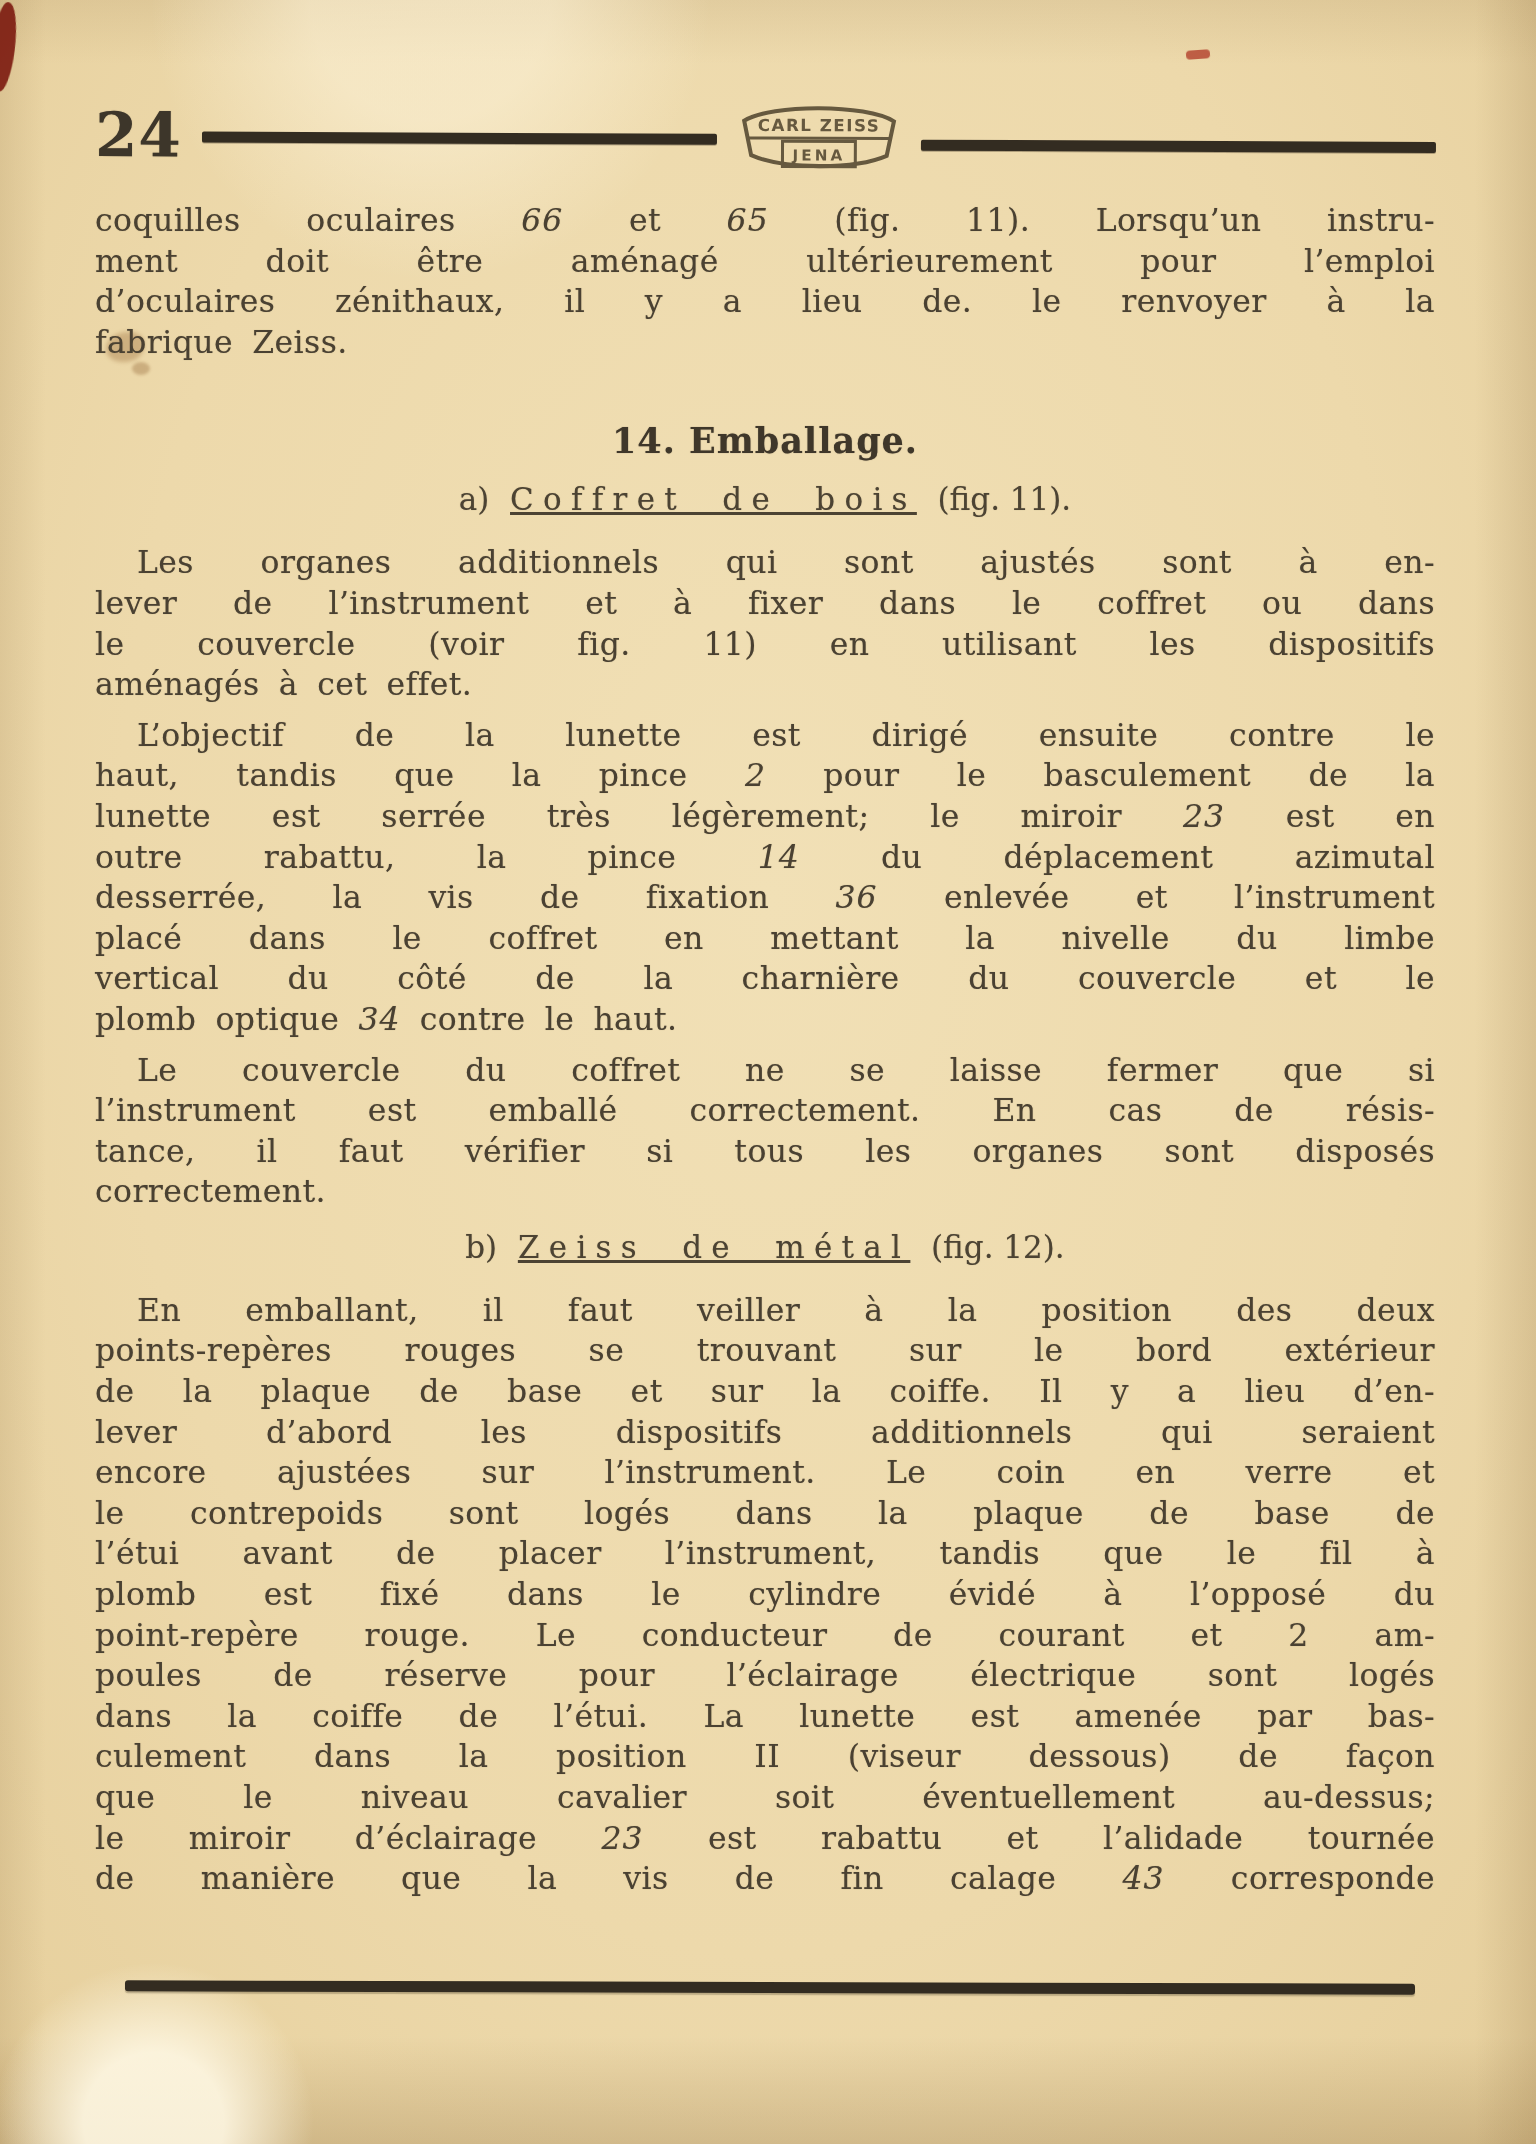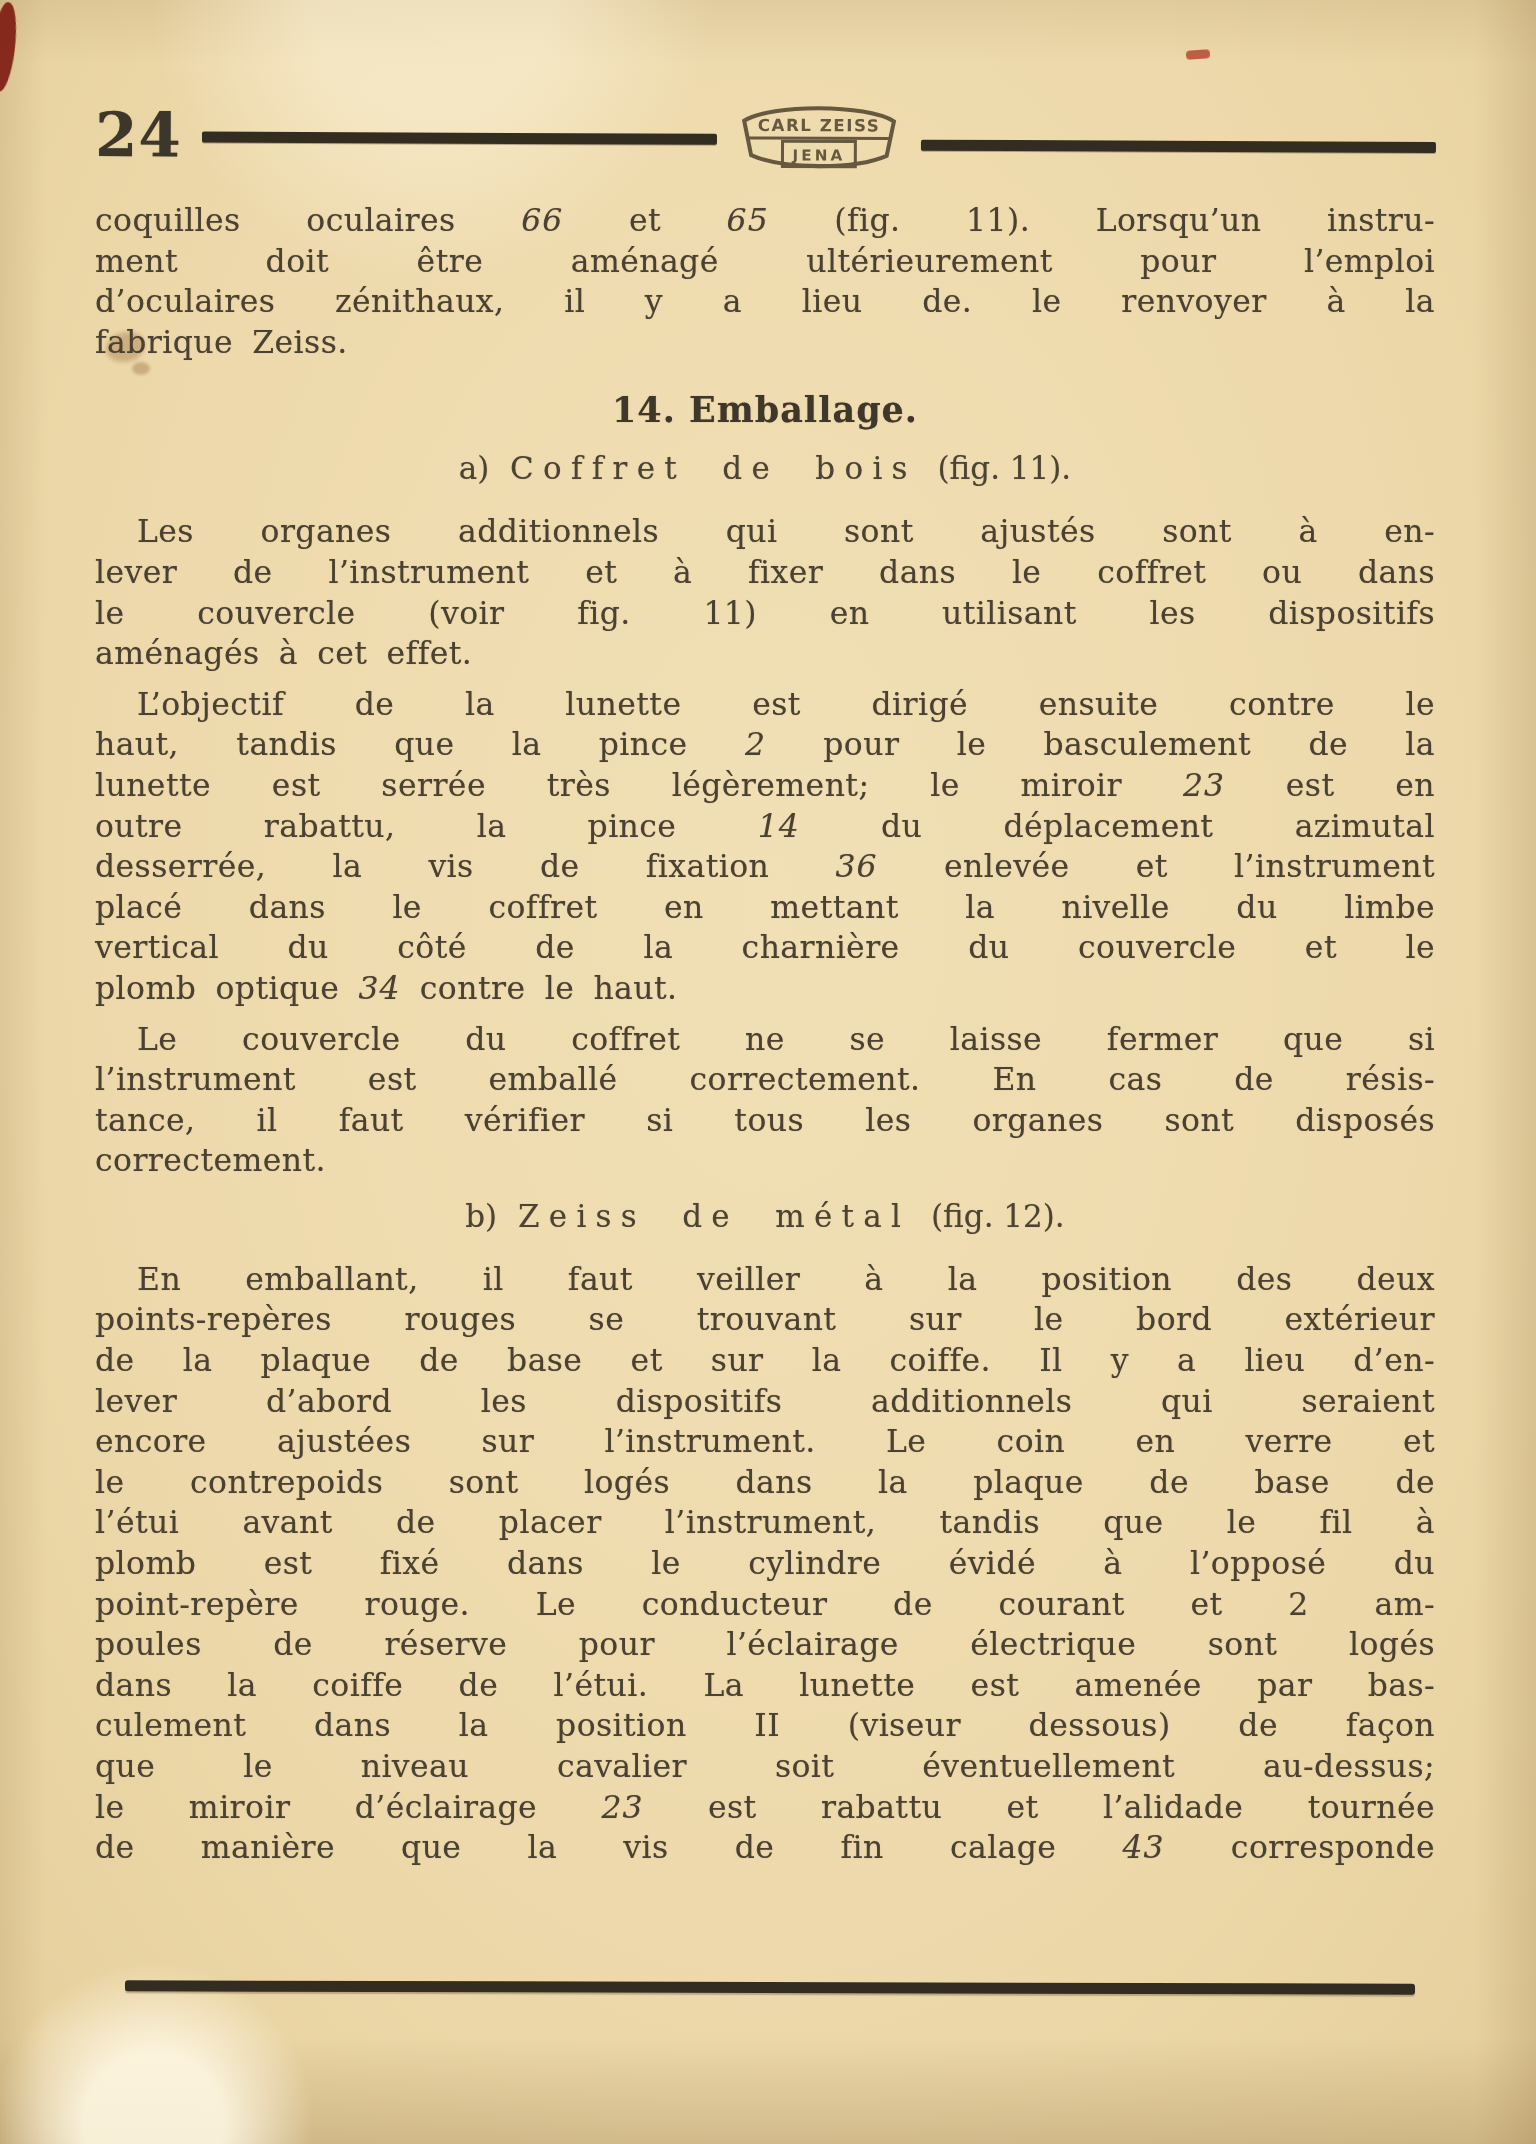--- a/index.html
+++ b/index.html
@@ -52,28 +52,28 @@
     text-align:justify;text-align-last:justify;
     word-spacing:.28em;letter-spacing:.4px;
     white-space:normal;
   }
   .line.lastleft{text-align-last:left;}
   .line.indent{text-indent:42px;}
   .line i{font-style:italic;font-weight:400;letter-spacing:1px;}
   .para{margin:0 0 10px 0;}
   .heading{
     font-size:35px;font-weight:bold;text-align:center;color:#3f372a;
-    margin:25px 0 0 0;line-height:46px;letter-spacing:1px;
+    margin:56px 0 0 0;line-height:46px;letter-spacing:1px;
     text-shadow:0 0 1px rgba(63,55,42,.5);
   }
   .subheading{
     font-size:31px;text-align:center;color:#4c4333;
     margin:14px 0 22px 0;line-height:42px;
   }
-  .subheading .spaced{letter-spacing:.30em;word-spacing:.55em;margin:0 .35em;}
+  .subheading .spaced{letter-spacing:.30em;word-spacing:.55em;margin:0 .35em;text-decoration:underline;}
   
   .bottom-rule{
     position:absolute;left:125px;top:1982px;width:1290px;height:11px;
     background:var(--rule);border-radius:3px;transform:rotate(.15deg);
     box-shadow:0 2px 1px rgba(70,58,38,.3);
   }
   
   .red-corner{
     position:absolute;left:-7px;top:2px;width:22px;height:90px;
     background:var(--red);border-radius:45% 55% 50% 50%;

